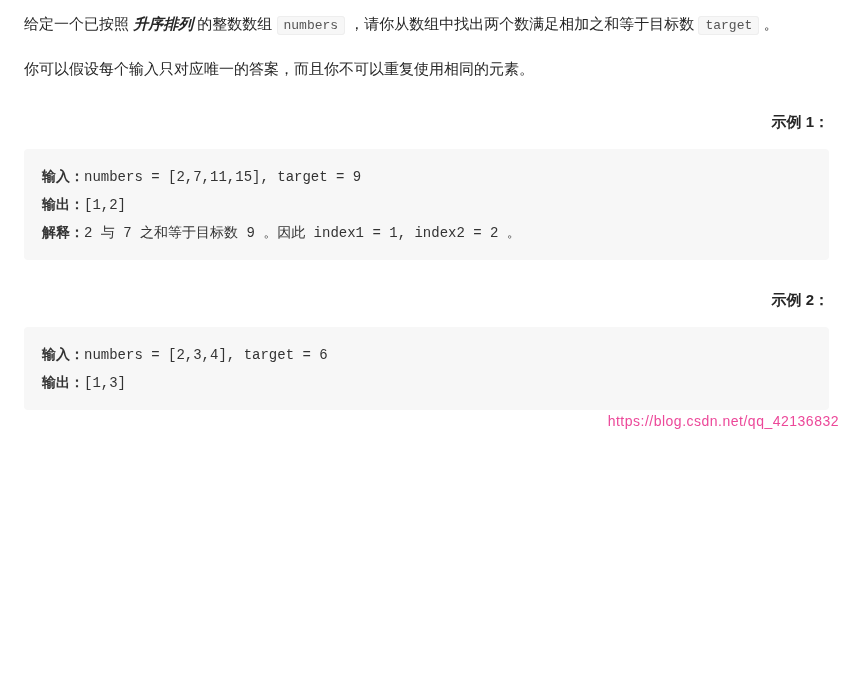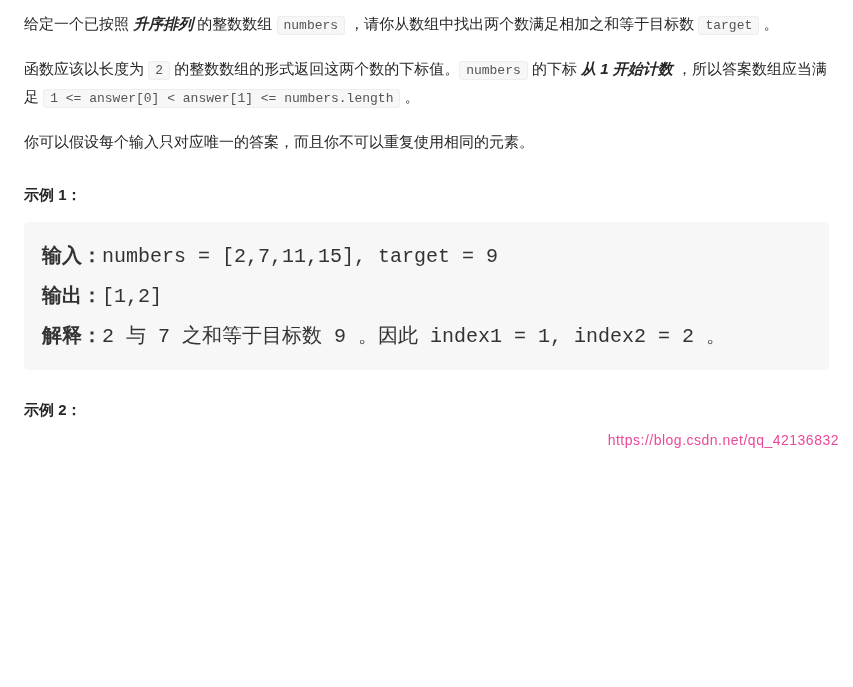--- a/index.html
+++ b/index.html
@@ -28,28 +28,29 @@
     padding: 1px 6px;
     font-family: Menlo, Monaco, Consolas, "Courier New", monospace;
     font-size: 13px;
     color: #555;
     text-align: center;
   }
   h4.example-title {
     font-size: 15px;
     font-weight: 700;
     margin: 26px 0 14px 0;
+    text-align: right;
   }
   pre.example-block {
     background: #f7f7f7;
     border-radius: 4px;
     padding: 14px 18px;
     margin: 0 0 8px 0;
     font-family: Menlo, Monaco, Consolas, "Courier New", monospace;
-    font-size: 20px;
+    font-size: 14px;
     line-height: 1.9;
     color: #333;
     white-space: pre-wrap;
     word-break: break-all;
   }
   pre .lbl { font-weight: 700; font-family: -apple-system, BlinkMacSystemFont, "Segoe UI", "Microsoft YaHei", sans-serif; }
   .watermark {
     position: absolute;
     right: 14px;
     bottom: 4px;
@@ -63,28 +64,27 @@
 </style>
 </head>
 <body>
 
 <div class="content">
 
   <p>
     <span>给定一个已按照 </span><strong>升序排列 </strong><span> 的整数数组 </span><code class="inline">numbers</code><span> ，请你从数组中找出两个数满足相加之和等于目标数 </span><code class="inline">target</code><span> 。</span>
   </p>
 
-  <p>
-    <span>函数应该以长度为 </span><code class="inline">2</code><span> 的整数数组的形式返回这两个数的下标值。</span><code class="inline">numbers</code><span> 的下标 </span><strong>从 1 开始计数</strong><span> ，所以答案数组应当满足 </span><code class="inline">1 &lt;= answer[0] &lt; answer[1] &lt;= numbers.length</code><span> 。</span>
-  </p>
 
   <p>你可以假设每个输入只对应唯一的答案，而且你不可以重复使用相同的元素。</p>
 
   <h4 class="example-title">示例 1：</h4>
   <pre class="example-block"><span class="lbl">输入：</span><span>numbers = [2,7,11,15], target = 9</span>
 <span class="lbl">输出：</span><span>[1,2]</span>
 <span class="lbl">解释：</span><span>2 与 7 之和等于目标数 9 。因此 index1 = 1, index2 = 2 。</span></pre>
 
   <h4 class="example-title">示例 2：</h4>
+  <pre class="example-block"><span class="lbl">输入：</span><span>numbers = [2,3,4], target = 6</span>
+<span class="lbl">输出：</span><span>[1,3]</span></pre>
 
 
   <div class="watermark">https://blog.csdn.net/qq_42136832</div>
 </div>
 
 </body></html>

